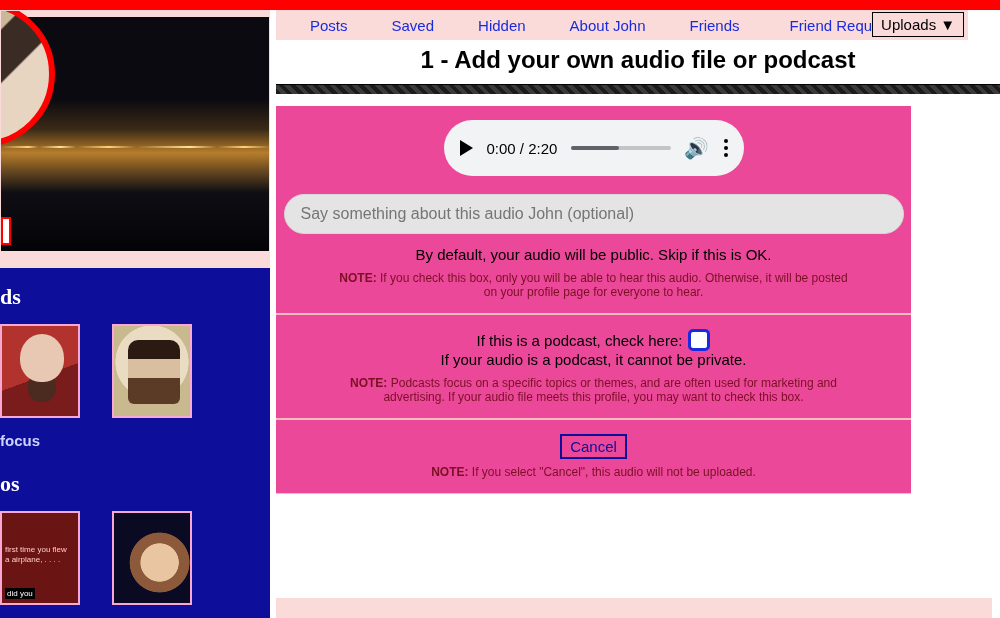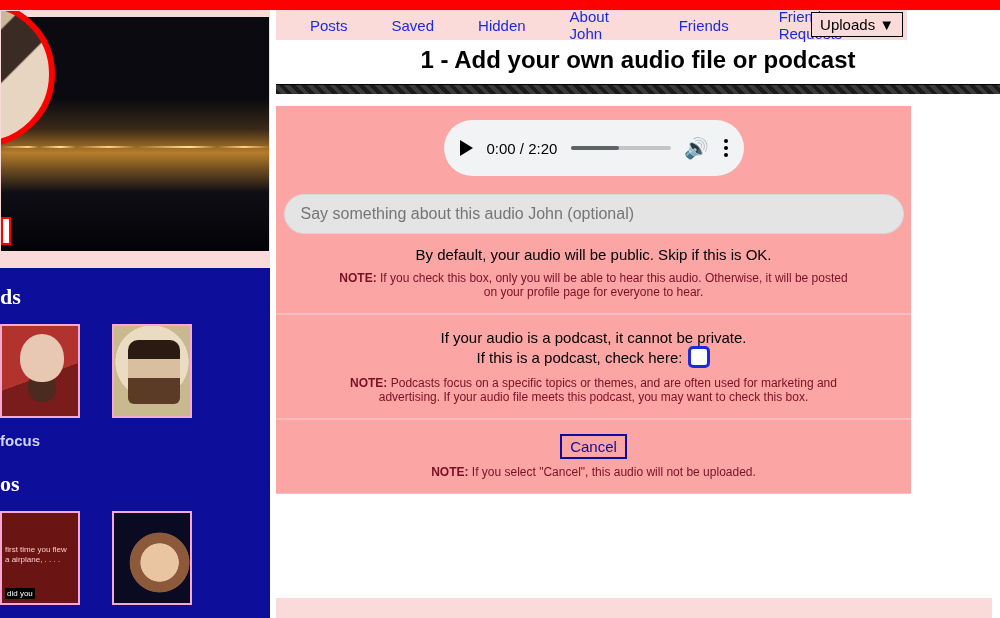--- a/index.html
+++ b/index.html
@@ -77,21 +77,21 @@
   .thumb.c .line2{ position:absolute; left:3px; top:42px; font-size:8px; color:#ffc9c9; font-family:Arial; }
   .thumb.c .line3{ position:absolute; left:3px; bottom:4px; font-size:8px; color:#fff; background:#000; padding:1px 2px;}
   .thumb.d { background: radial-gradient(circle at 60% 55%, #e9c6a1 0 28%, #8c5a3a 29% 44%, #0a0a22 45% 100%); }
 
   .right-col {
     position: absolute;
     left: 276px; top: 10px;
     width: 724px;
   }
   .tabbar {
-    width:631px; height:30px; background:#fbdada;
+    width:692px; height:30px; background:#fbdada;
     display:flex; align-items:center;
     padding: 0 12px;
     gap: 0;
     font-size:15px;
     color:#1a2bde;
     position:relative;
   }
   .tabbar .tab {
     padding: 4px 22px;
     cursor:pointer;
@@ -108,21 +108,21 @@
   .title {
     text-align:center; font-weight:700; font-size:24px;
     padding:6px 0 10px 0; color:#000;
   }
   .divider {
     height:10px; margin:0 0 12px 0;
     background: repeating-linear-gradient(45deg, #1b1b1b 0 4px, #3a3a3a 4px 8px);
     border-top:1px solid #000;
   }
   .panel {
-    background:#fca5a5;
+    background:#ec4899;
     border-top:1px solid #f5bdbd;
     border-bottom:1px solid #f5bdbd;
     width:635px;
   }
   .panel.first{ border-top:none; }
   .panel-inner { padding:14px 0 14px 0; text-align:center; }
   .audio-player {
     width:300px; height:56px; margin:0 auto 18px auto;
     background:#f1f3f4; border-radius:30px;
     display:flex; align-items:center; gap:14px; padding:0 16px;
@@ -228,27 +228,27 @@
       <input class="caption-input" placeholder="Say something about this audio John (optional)" style="">
       <div class="body-text">By default, your audio will be public. Skip if this is OK.</div>
       <div class="note">
         <b>NOTE:</b><span> If you check this box, only you will be able to hear this audio. Otherwise, it will be posted on your profile page for everyone to hear.</span>
       </div>
     </div>
   </div>
 
   <div class="panel">
     <div class="panel-inner">
-      <div class="body-text">If your audio is a podcast, it cannot be private.</div>
       <div class="body-text row">
         <span>If this is a podcast, check here:</span>
         <span class="cb"></span>
       </div>
+      <div class="body-text">If your audio is a podcast, it cannot be private.</div>
       <div class="note">
-        <b>NOTE:</b><span> Podcasts focus on a specific topics or themes, and are often used for marketing and advertising. If your audio file meets this podcast, you may want to check this box.</span>
+        <b>NOTE:</b><span> Podcasts focus on a specific topics or themes, and are often used for marketing and advertising. If your audio file meets this profile, you may want to check this box.</span>
       </div>
     </div>
   </div>
 
   <div class="panel">
     <div class="panel-inner">
       <div><span class="btn-cancel">Cancel</span></div>
       <div class="note" style="margin-top:6px;">
         <b>NOTE:</b><span> If you select "Cancel", this audio will not be uploaded.</span>
       </div>

